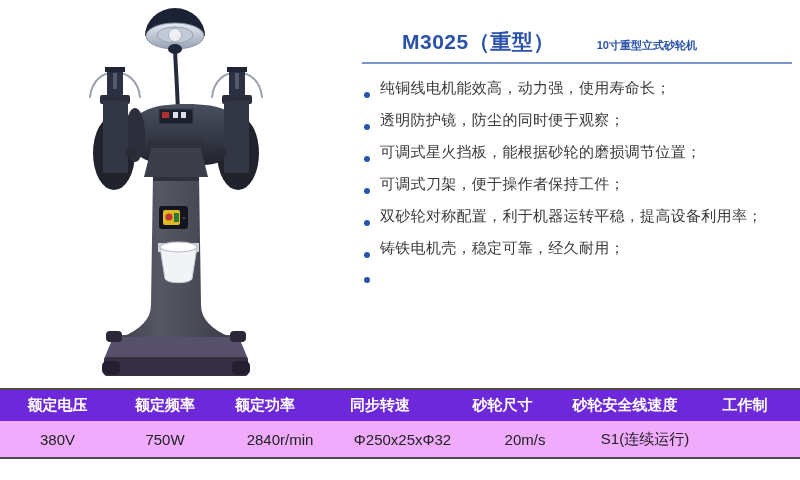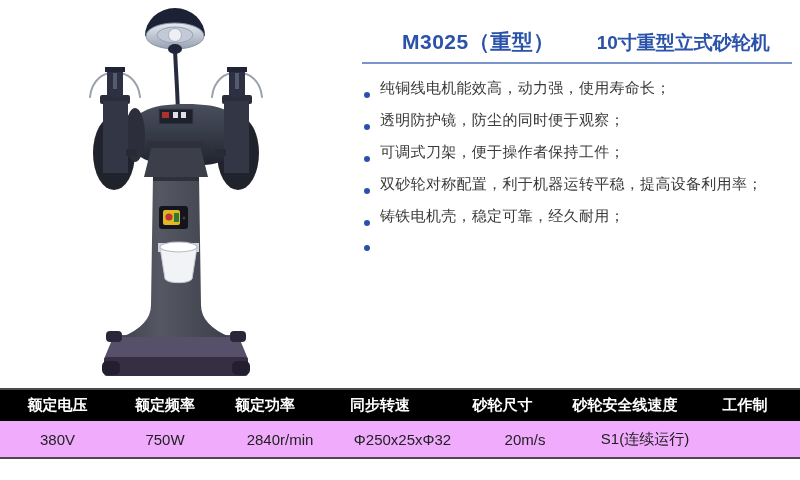--- a/index.html
+++ b/index.html
@@ -6,35 +6,35 @@
   body{width:800px;height:480px;position:relative;overflow:hidden;
        font-family:"Liberation Sans","DejaVu Sans",sans-serif;}
 
   
   .product-image{position:absolute;left:60px;top:5px;width:280px;height:385px;}
 
   
   .title-row{position:absolute;left:362px;top:28px;width:432px;
              display:flex;align-items:baseline;white-space:nowrap;margin-left:40px;}
   .model-title{font-size:21px;font-weight:bold;color:#2a52a8;letter-spacing:.5px;}
-  .model-subtitle{font-size:19px;font-weight:bold;color:#2a52a8;margin-left:42px;}
+  .model-subtitle{font-size:11px;font-weight:bold;color:#2a52a8;margin-left:42px;}
   .title-underline{position:absolute;left:362px;top:62px;width:430px;height:0;
                    border-top:2px solid #7a95cc;}
 
   .feature-list{position:absolute;left:362px;top:78px;width:436px;
                 list-style:none;margin:0;padding:0;}
   .feature-list li{display:flex;align-items:flex-end;
                    margin-bottom:12px;line-height:20px;
                    font-size:15px;color:#3a3a3a;letter-spacing:.3px;}
   .bullet{flex:none;width:6px;height:6px;border-radius:50%;
           background:#2a52a8;margin:7px 10px 0 2px;}
 
   
   .spec-table{position:absolute;left:0;top:388px;width:800px;}
-  .spec-header{display:flex;align-items:center;height:31px;background:#000000;
+  .spec-header{display:flex;align-items:center;height:31px;background:#6d28d9;
                border-top:2px solid #4a4a4a;color:#ffffff;font-weight:bold;font-size:15px;}
   .spec-values{display:flex;align-items:center;height:36px;background:#f0abfc;
                border-bottom:2px solid #4a4a4a;color:#222222;font-size:15px;}
   .cell{flex:none;text-align:center;}
   .col-0{width:115px}.col-1{width:100px}.col-2{width:100px}.col-3{width:130px}
   .col-4{width:115px}.col-5{width:130px}.col-6{width:110px}
 </style>
 </head>
 <body>
 
@@ -151,20 +151,24 @@
 <div class="title-underline"></div>
 
 <ul class="feature-list">
   <li>
     <span class="bullet"></span>
     <span>纯铜线电机能效高，动力强，使用寿命长；</span>
     </li>
   <li>
     <span class="bullet"></span>
     <span>透明防护镜，防尘的同时便于观察；</span>
+    </li>
+  <li>
+    <span class="bullet"></span>
+    <span>可调式星火挡板，能根据砂轮的磨损调节位置；</span>
     </li>
   <li>
     <span class="bullet"></span>
     <span>可调式刀架，便于操作者保持工件；</span>
     </li>
   <li>
     <span class="bullet"></span>
     <span>双砂轮对称配置，利于机器运转平稳，提高设备利用率；</span>
     </li>
   <li>

